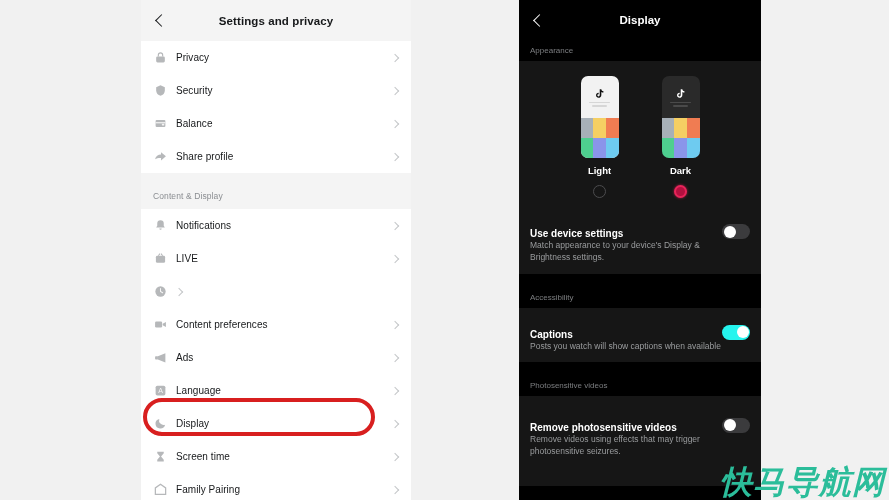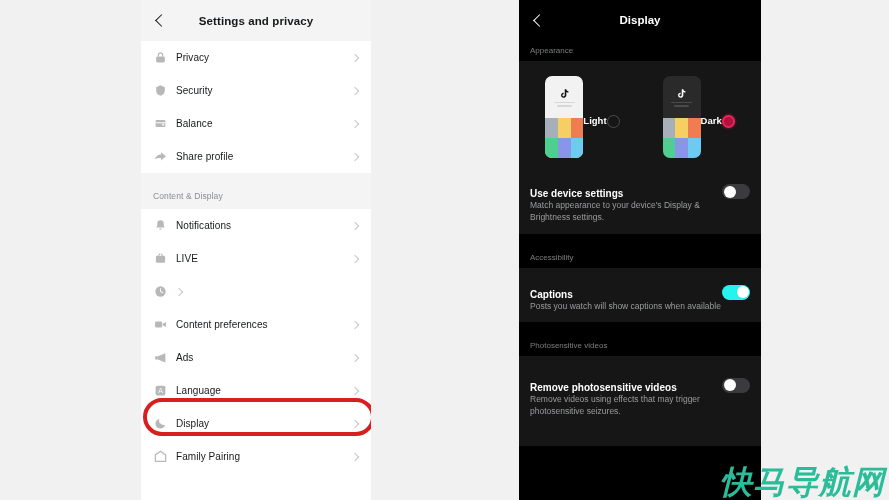--- a/index.html
+++ b/index.html
@@ -14,21 +14,21 @@
     overflow: hidden;
     font-family: "Liberation Sans", sans-serif;
     -webkit-font-smoothing: antialiased;
   }
 
   
   .phone-left {
     position: absolute;
     left: 141px;
     top: 0;
-    width: 230px;
+    width: 270px;
     height: 500px;
     background: #ffffff;
     overflow: hidden;
   }
   .l-header {
     height: 41px;
     background: #f4f4f4;
     display: flex;
     align-items: center;
     position: relative;
@@ -189,21 +189,21 @@
   }
 
   .theme-area {
     display: flex;
     justify-content: center;
     gap: 43px;
     padding: 15px 0 9px 0;
   }
   .theme-opt {
     display: flex;
-    flex-direction: row;
+    flex-direction: column;
     align-items: center;
     justify-content: flex-end;
   }
   .preview {
     width: 38px;
     height: 82px;
     border-radius: 7px;
     overflow: hidden;
     display: flex;
     flex-direction: column;
@@ -424,20 +424,29 @@
       <span class="l-label">Language</span>
       <span class="chev-r"></span>
     </div>
     <div class="l-row">
       <span class="l-icon">
         <svg width="13" height="13" viewBox="0 0 24 24">
             <path d="M20.5 14.3A8.6 8.6 0 0 1 9.7 3.5a9 9 0 1 0 10.8 10.8z" fill="#b6b8ba"></path>
           </svg>
       </span>
       <span class="l-label">Display</span>
+      <span class="chev-r"></span>
+    </div>
+    <div class="l-row">
+      <span class="l-icon">
+        <svg width="13" height="13" viewBox="0 0 24 24">
+            <path d="M6 3h12v3l-5 6 5 6v3H6v-3l5-6-5-6z" fill="#b6b8ba"></path>
+          </svg>
+      </span>
+      <span class="l-label">Screen time</span>
       <span class="chev-r"></span>
     </div>
     <div class="l-row">
       <span class="l-icon">
         <svg width="13" height="13" viewBox="0 0 24 24">
             <path d="M12 2.5 21.5 9v12h-19V9z" fill="none" stroke="#b6b8ba" stroke-width="2.3"></path>
           </svg>
       </span>
       <span class="l-label">Family Pairing</span>
       <span class="chev-r"></span>

